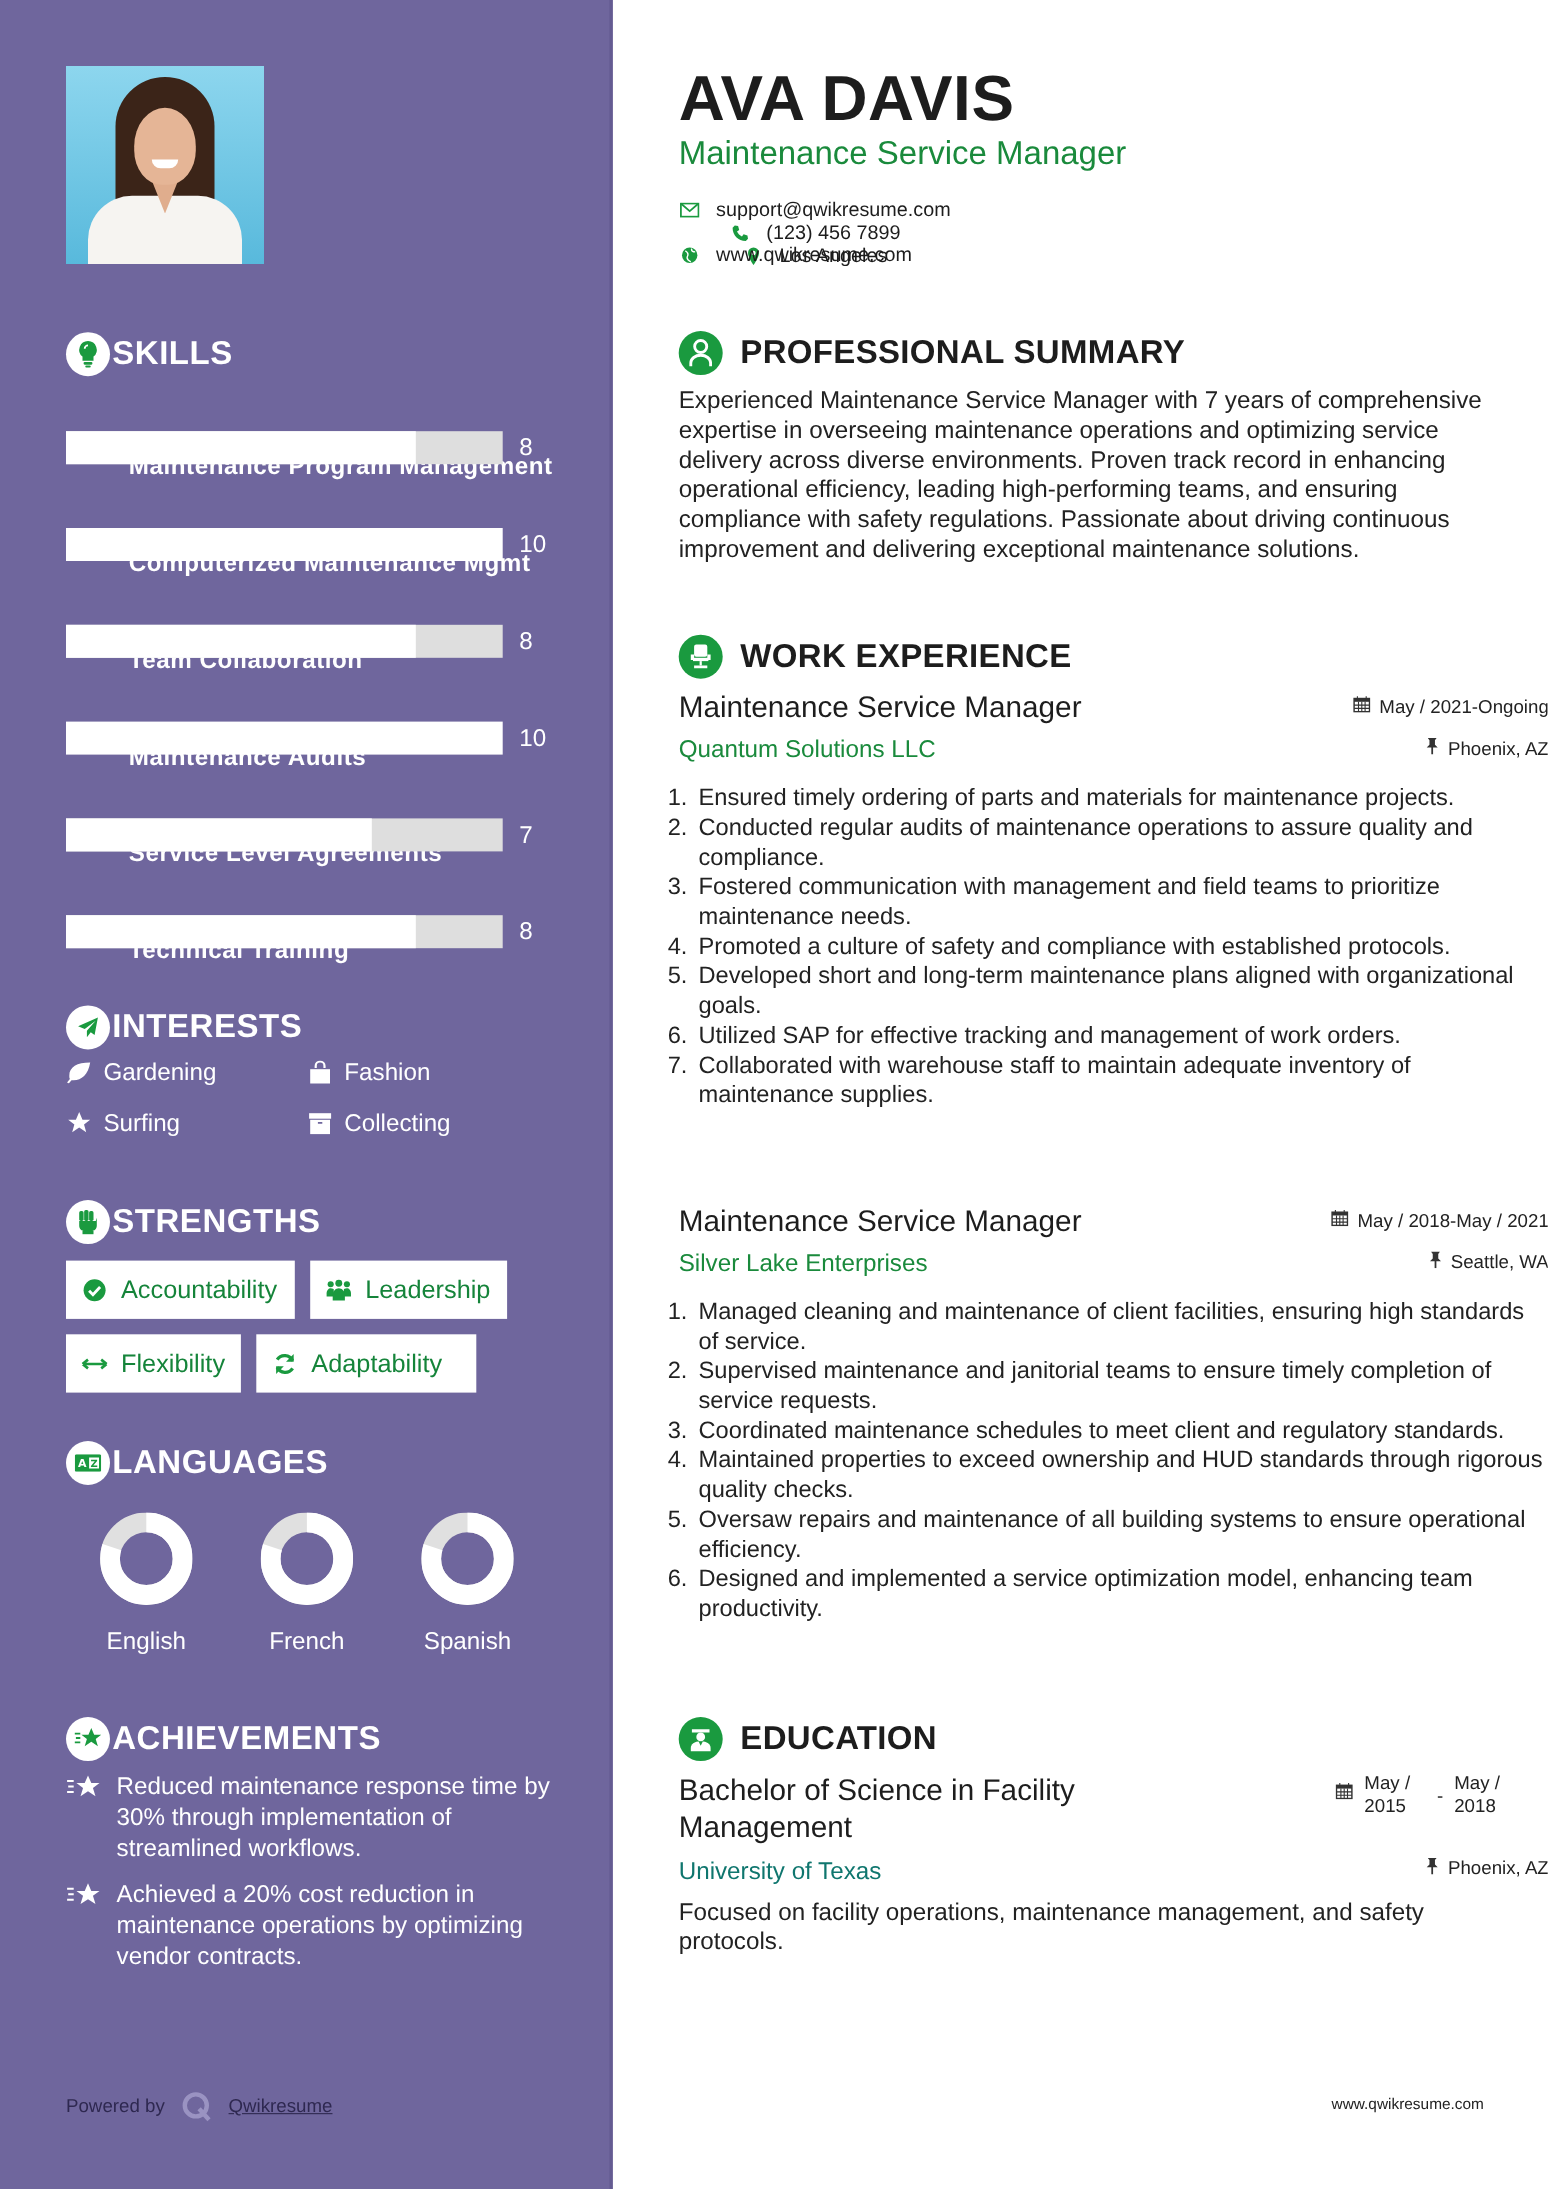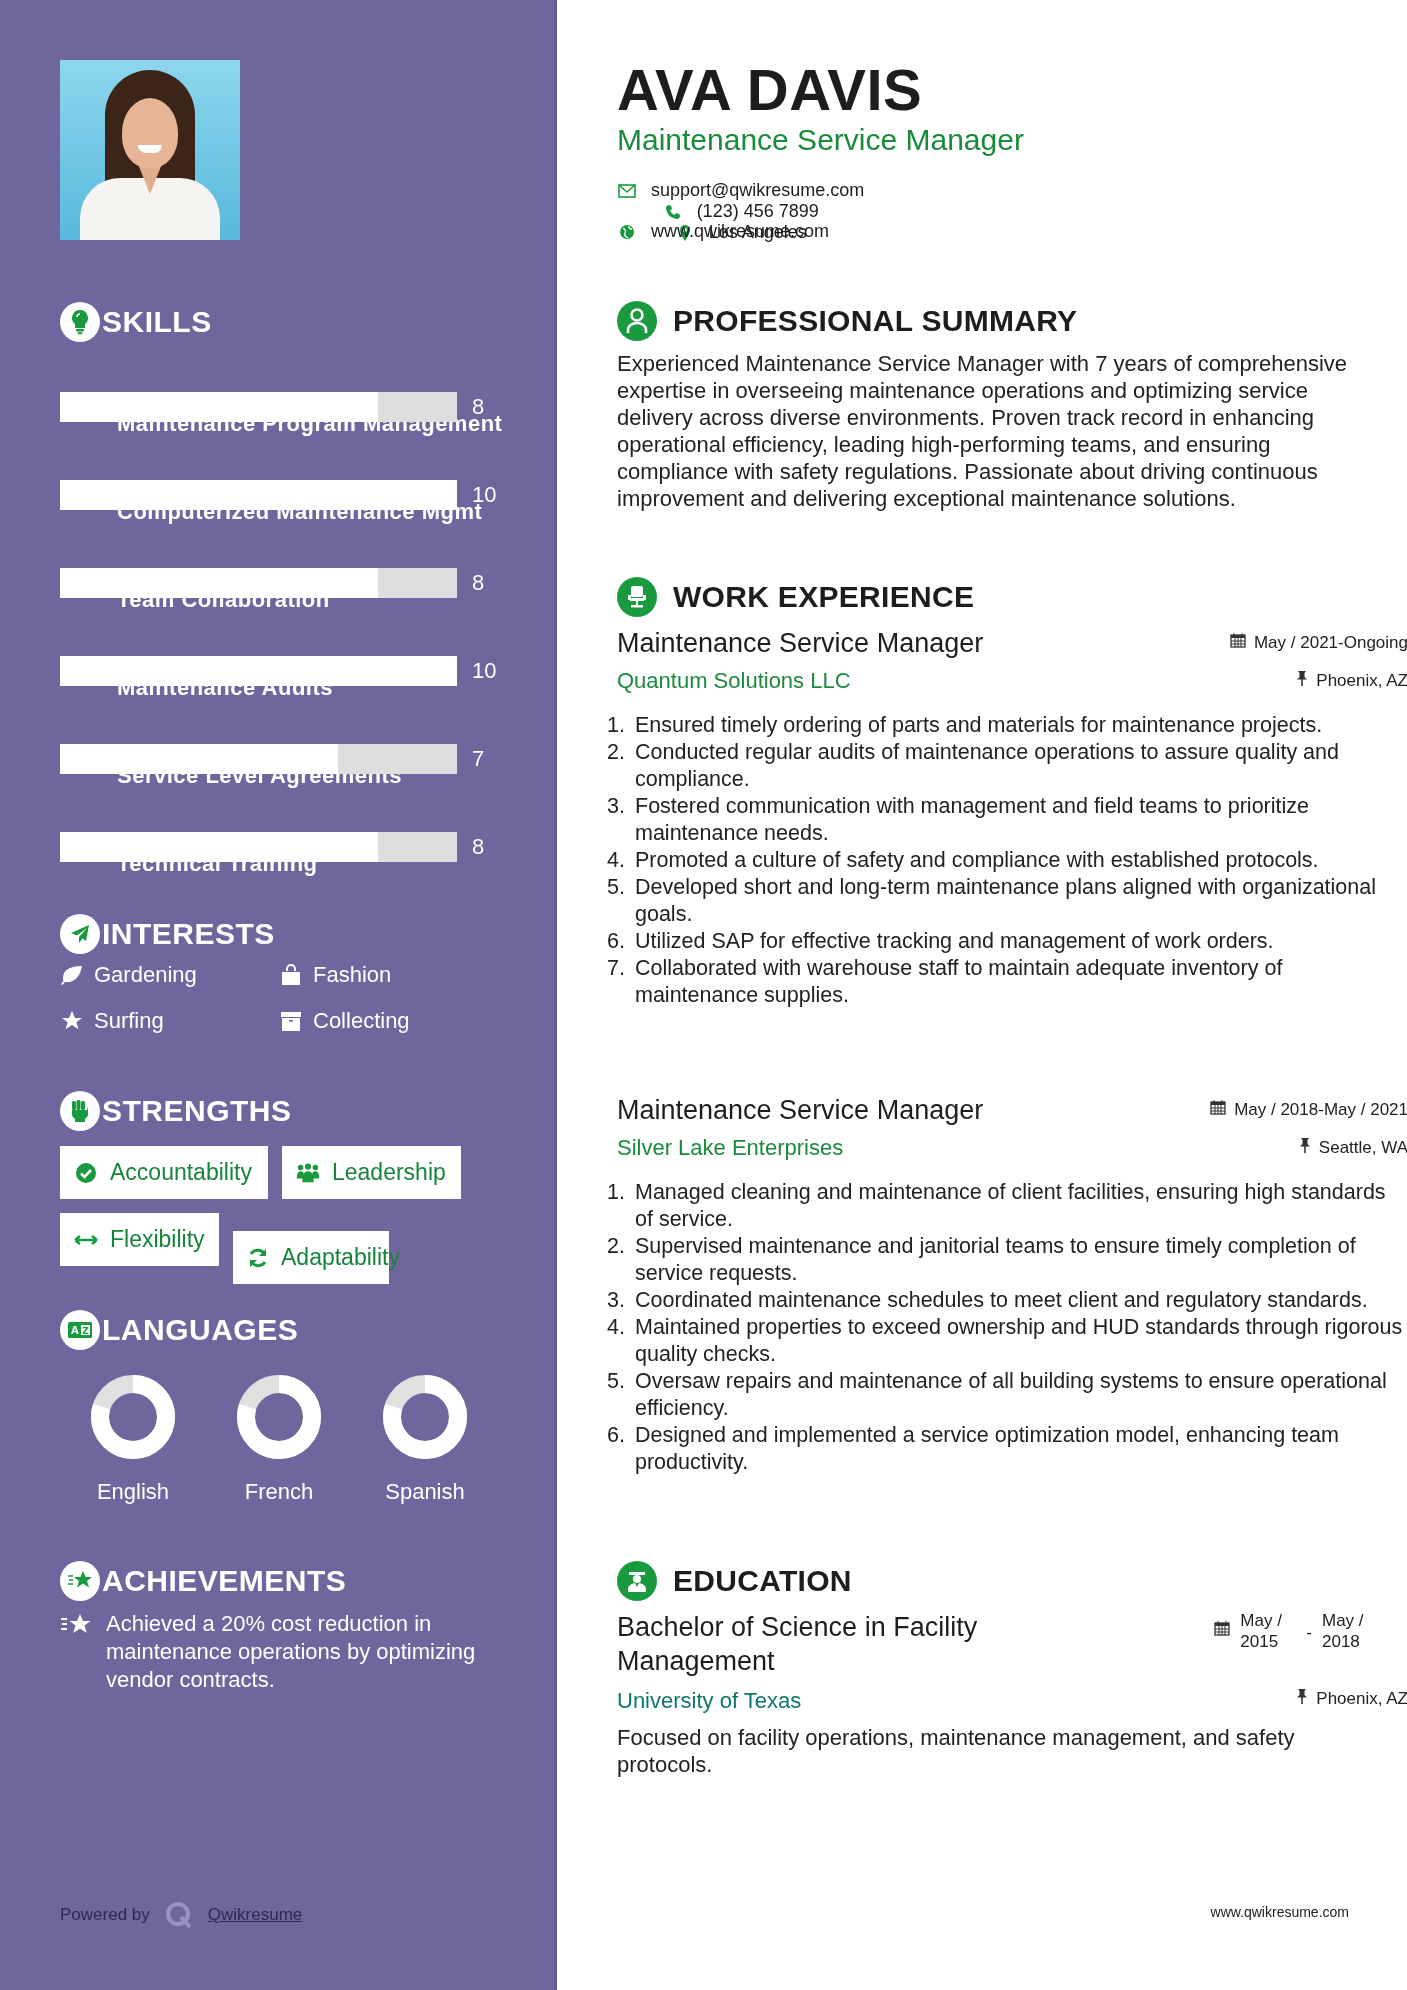--- a/index.html
+++ b/index.html
@@ -261,21 +261,21 @@
       <span>Leadership</span>
     </div>
     <div class="chip" style="width:159px;">
       <span class="cg">
           <svg width="24" height="12" viewBox="0 0 24 12">
             <path d="M1 6h22M1 6l5-4M1 6l5 4M23 6l-5-4M23 6l-5 4" stroke="#1a9a3f" stroke-width="2.4" fill="none"></path>
           </svg>
         </span>
       <span>Flexibility</span>
     </div>
-    <div class="chip" style="width:156px;margin-top:18px;">
+    <div class="chip" style="width:200px;">
       <span class="cg">
           <svg width="22" height="22" viewBox="0 0 22 22">
             <path d="M18 8A8 8 0 0 0 4 7M4 14a8 8 0 0 0 14 1" stroke="#1a9a3f" stroke-width="3" fill="none"></path>
             <path d="M19 2v7h-7z" fill="#1a9a3f"></path>
             <path d="M3 20v-7h7z" fill="#1a9a3f"></path>
           </svg>
         </span>
       <span>Adaptability</span>
     </div>
   </div>
@@ -326,20 +326,27 @@
     <span class="ic">
       <svg width="26" height="22" viewBox="0 0 26 22">
           <path d="M1 6h5M2 10h4M1 14h5" stroke="#1a9a3f" stroke-width="1.6"></path>
           <path d="M16 1l2.6 6h6.4l-5 4 2 6.5-6-4-6 4 2-6.5-5-4h6.4z" fill="#1a9a3f"></path>
         </svg>
     </span>
     <span class="t">ACHIEVEMENTS</span>
   </div>
 
   <div class="achievements">
+    <div class="ach">
+      <span class="ag"><svg width="32" height="26" viewBox="0 0 32 26">
+            <path d="M1 7h6M2 12h5M1 17h6" stroke="#fff" stroke-width="1.8"></path>
+            <path d="M20 2l3 7h7.5l-6 4.5 2.3 7.5-6.8-4.5-6.8 4.5 2.3-7.5-6-4.5H17z" fill="#fff"></path>
+          </svg></span>
+      <span class="txt">Reduced maintenance response time by 30% through implementation of streamlined workflows.</span>
+    </div>
     <div class="ach">
       <span class="ag"><svg width="32" height="26" viewBox="0 0 32 26">
             <path d="M1 7h6M2 12h5M1 17h6" stroke="#fff" stroke-width="1.8"></path>
             <path d="M20 2l3 7h7.5l-6 4.5 2.3 7.5-6.8-4.5-6.8 4.5 2.3-7.5-6-4.5H17z" fill="#fff"></path>
           </svg></span>
       <span class="txt">Achieved a 20% cost reduction in maintenance operations by optimizing vendor contracts.</span>
     </div>
   </div>
 
   <div class="powered">

